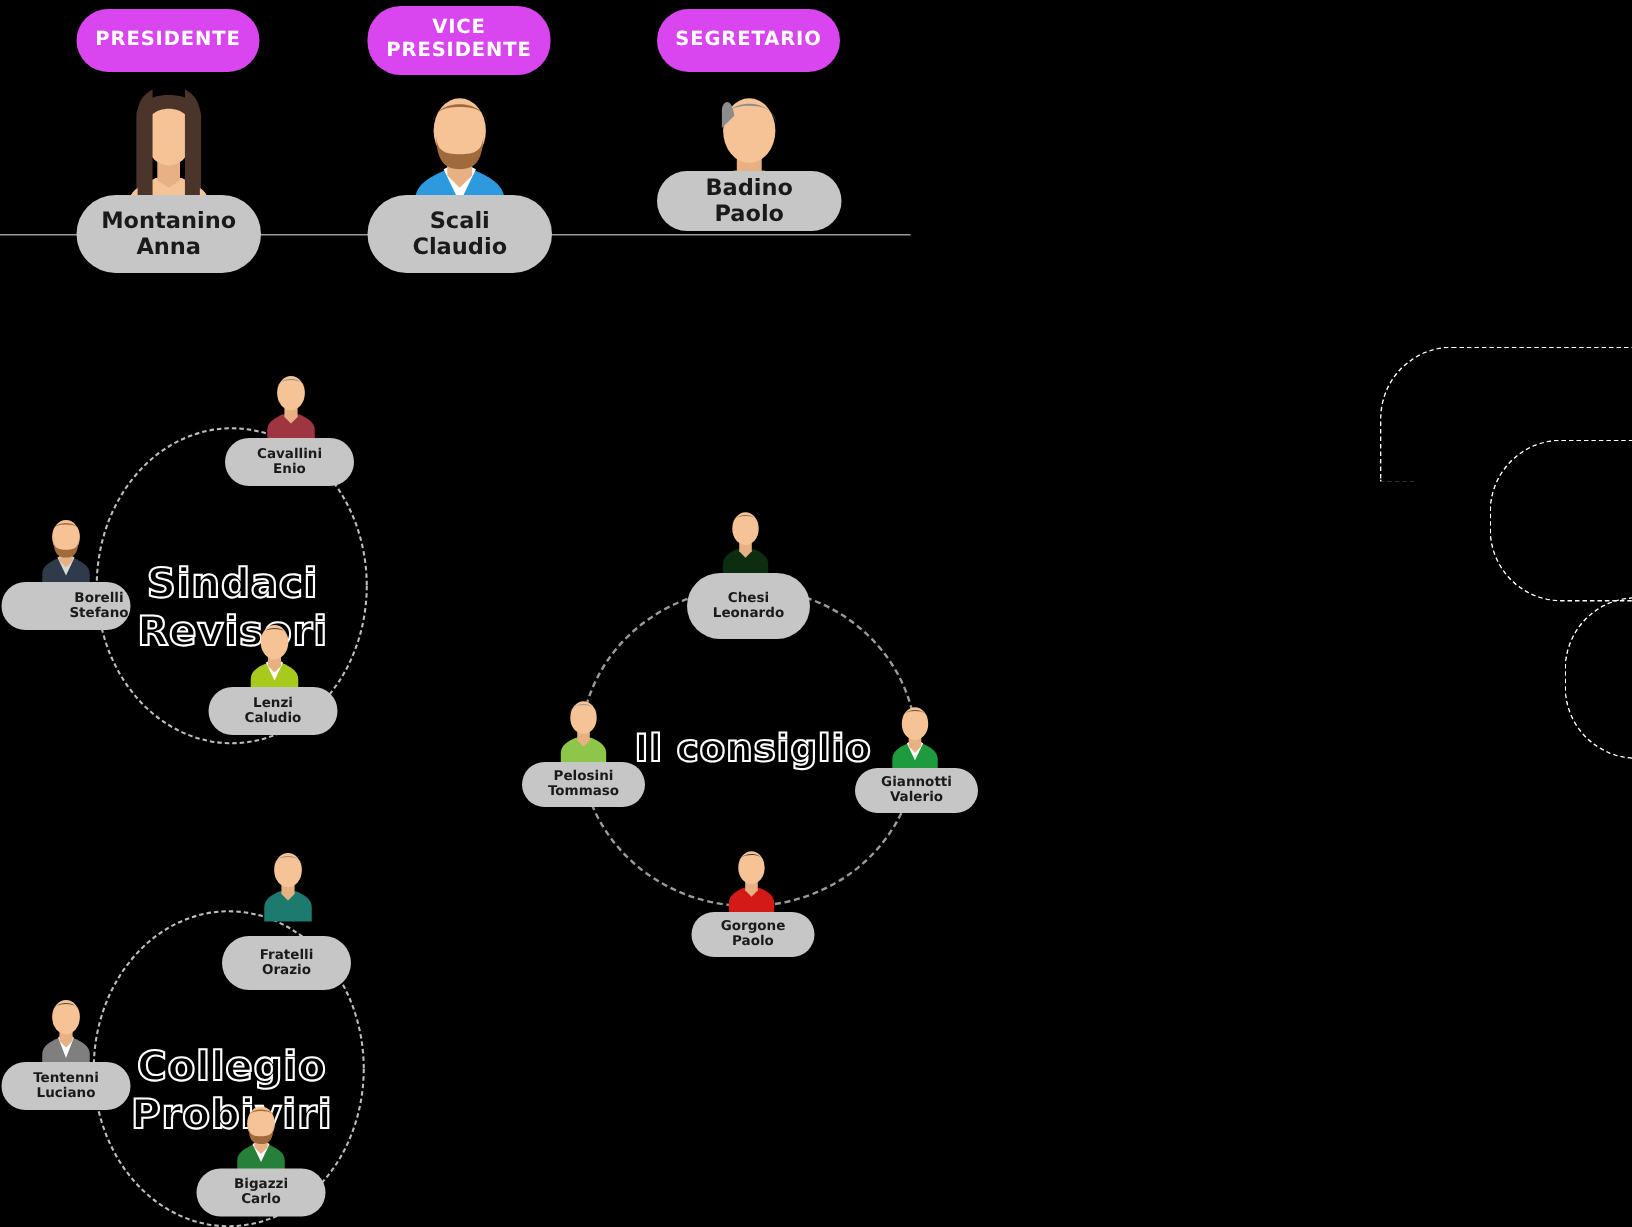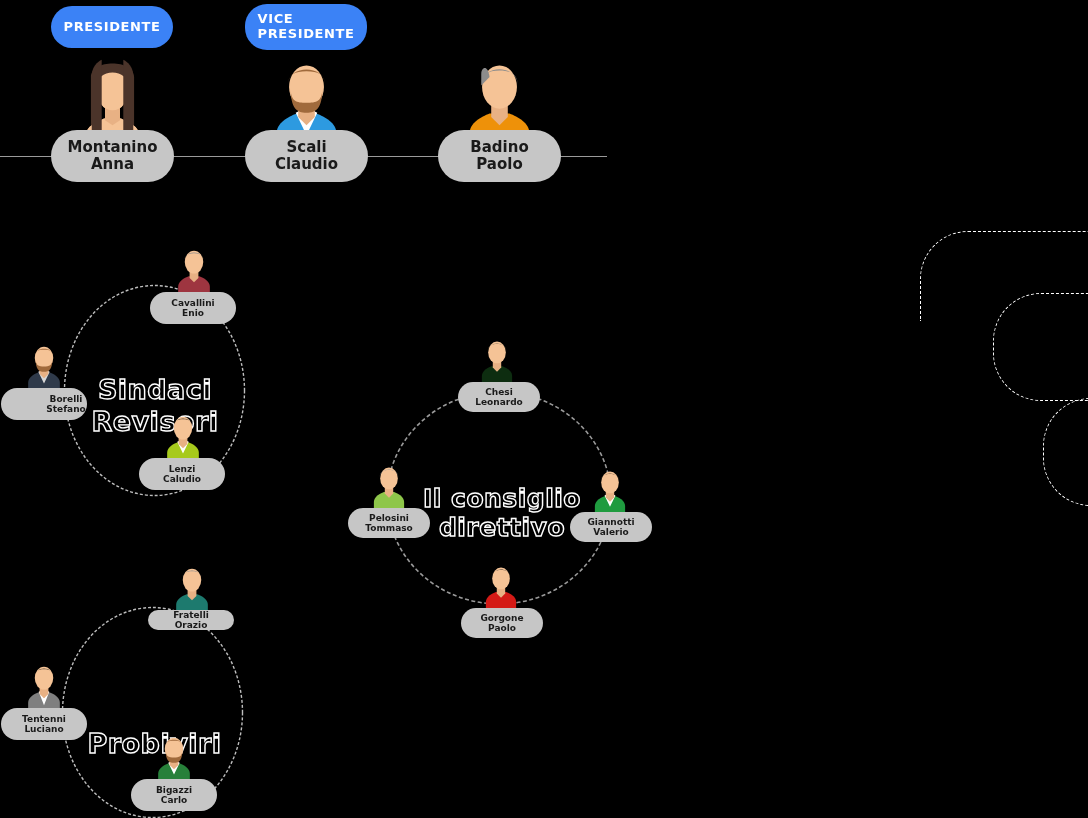--- a/index.html
+++ b/index.html
@@ -20,26 +20,27 @@
   #canvas {
     position: absolute;
     left: 0; top: 0;
     width: 1088px;
     height: 818px;
   }
 
   
   .role-pill {
     position: absolute;
-    background: #3b82f6;
+    background: #d946ef;
     border-radius: 22px;
     color: #ffffff;
     font-weight: bold;
     font-size: 13px;
     letter-spacing: 0.6px;
+    text-align: center;
     display: flex;
     align-items: center;
     justify-content: center;
     line-height: 1.15;
     padding: 4px 14px;
     white-space: pre-line;
   }
 
   
   .plate {
@@ -180,32 +181,33 @@
       <ellipse cx="50" cy="42" rx="21" ry="26" fill="#f5c396"></ellipse>
       <path d="M31 44 C31 67 38 73 50 73 C62 73 69 67 69 44 C69 59 62 61 50 61 C38 61 31 59 31 44 Z" fill="#a06a3c"></path>
       <path d="M28 38 C28 15 72 15 72 38 C72 27 64 23 50 23 C36 23 28 27 28 38 Z" fill="#a06a3c"></path>
     </svg>
   </div>
 
   <div class="plate big" style="left:245px; top:130px; width:123px; height:52px;">
     <span><span>Scali</span><br><span>Claudio</span></span>
   </div>
 
+  <div class="role-pill" style="left:438px; top:6px; width:122px; height:42px;">SEGRETARIO</div>
 
   <div class="avatar" style="left:458px; top:52px; width:83px; height:100px;">
     <svg width="83" height="100" viewBox="0 0 100 120">
       <path d="M14 120 L14 98 C14 85 28 78 38 74 L62 74 C72 78 86 85 86 98 L86 120 Z" fill="#ee9109"></path>
       <path d="M40 60 L60 60 L60 78 L50 88 L40 78 Z" fill="#e8b184"></path>
       <ellipse cx="50" cy="42" rx="21" ry="26" fill="#f5c396"></ellipse>
       <path d="M28 40 C28 14 72 14 72 40 C72 27 64 22 50 22 C36 22 28 27 28 40 Z" fill="#8c8c8c"></path>
       <path d="M28 40 L28 26 C28 18 36 14 38 30 Z" fill="#8c8c8c"></path>
     </svg>
   </div>
 
-  <div class="plate big" style="left:438px; top:130px; width:123px; height:52px;">
+  <div class="plate big" style="left:438px; top:114px; width:123px; height:40px;">
     <span><span>Badino</span><br><span>Paolo</span></span>
   </div>
 
   <svg class="ring" style="left:62px; top:283px; width:185px; height:215px;" viewBox="0 0 185 215">
     <ellipse cx="92.5" cy="107.5" rx="90" ry="105" fill="none" stroke="#bdbdbd" stroke-width="1.4" stroke-dasharray="3 2"></ellipse>
   </svg>
 
   <div class="group-title t-lg" style="left:75px; top:342px; width:160px;">
     <span>Sindaci</span><br><span>Revisori</span>
   </div>
@@ -247,32 +249,32 @@
   </div>
   <div class="plate small" style="left:139px; top:458px; width:86px; height:32px;">
     <span><span>Lenzi</span><br><span>Caludio</span></span>
   </div>
 
   <svg class="ring" style="left:384px; top:389px; width:230px; height:218px;" viewBox="0 0 230 218">
     <ellipse cx="115" cy="109" rx="112" ry="106" fill="none" stroke="#9a9a9a" stroke-width="1.6" stroke-dasharray="4 2.5"></ellipse>
   </svg>
 
   <div class="group-title t-md" style="left:407px; top:454px; width:190px;">
-    <span>Il consiglio</span><br><span>direttivo</span>
+    <span>Il consiglio</span><br>
   </div>
 
   <div class="avatar" style="left:476px; top:333px; width:42px; height:54px;">
     <svg width="42" height="54" viewBox="0 0 100 120">
       <path d="M14 120 L14 98 C14 85 28 78 38 74 L62 74 C72 78 86 85 86 98 L86 120 Z" fill="#0d2d10"></path>
       <path d="M40 60 L60 60 L60 78 L50 88 L40 78 Z" fill="#e8b184"></path>
       <ellipse cx="50" cy="42" rx="21" ry="26" fill="#f5c396"></ellipse>
       <path d="M28 40 C28 14 72 14 72 40 C72 27 64 22 50 22 C36 22 28 27 28 40 Z" fill="#7a6a55"></path>
     </svg>
   </div>
-  <div class="plate small" style="left:458px; top:382px; width:82px; height:30px;">
+  <div class="plate small" style="left:458px; top:382px; width:82px; height:44px;">
     <span><span>Chesi</span><br><span>Leonardo</span></span>
   </div>
 
   <div class="avatar" style="left:368px; top:459px; width:42px; height:54px;">
     <svg width="42" height="54" viewBox="0 0 100 120">
       <path d="M14 120 L14 98 C14 85 28 78 38 74 L62 74 C72 78 86 85 86 98 L86 120 Z" fill="#8ec64a"></path>
       <path d="M40 60 L60 60 L60 78 L50 88 L40 78 Z" fill="#e8b184"></path>
       <ellipse cx="50" cy="42" rx="21" ry="26" fill="#f5c396"></ellipse>
       <path d="M28 40 C28 14 72 14 72 40 C72 27 64 22 50 22 C36 22 28 27 28 40 Z" fill="#9a9a9a"></path>
     </svg>
@@ -304,32 +306,32 @@
   </div>
   <div class="plate small" style="left:461px; top:608px; width:82px; height:30px;">
     <span><span>Gorgone</span><br><span>Paolo</span></span>
   </div>
 
   <svg class="ring" style="left:60px; top:605px; width:185px; height:215px;" viewBox="0 0 185 215">
     <ellipse cx="92.5" cy="107.5" rx="90" ry="105" fill="none" stroke="#bdbdbd" stroke-width="1.4" stroke-dasharray="3 2"></ellipse>
   </svg>
 
   <div class="group-title t-lg" style="left:72px; top:664px; width:165px;">
-    <br><span>Probiviri</span>
+    <span>Collegio</span><br><span>Probiviri</span>
   </div>
 
   <div class="avatar" style="left:170px; top:560px; width:44px; height:56px;">
     <svg width="44" height="56" viewBox="0 0 100 120">
       <path d="M14 120 L14 98 C14 85 28 78 38 74 L62 74 C72 78 86 85 86 98 L86 120 Z" fill="#1d7a6e"></path>
       <path d="M40 60 L60 60 L60 78 L50 88 L40 78 Z" fill="#e8b184"></path>
       <ellipse cx="50" cy="42" rx="21" ry="26" fill="#f5c396"></ellipse>
       <path d="M28 40 C28 14 72 14 72 40 C72 27 64 22 50 22 C36 22 28 27 28 40 Z" fill="#8c8c8c"></path>
     </svg>
   </div>
-  <div class="plate small" style="left:148px; top:610px; width:86px; height:20px;">
+  <div class="plate small" style="left:148px; top:624px; width:86px; height:36px;">
     <span><span>Fratelli</span><br><span>Orazio</span></span>
   </div>
 
   <div class="avatar" style="left:22px; top:658px; width:44px; height:56px;">
     <svg width="44" height="56" viewBox="0 0 100 120">
       <path d="M14 120 L14 98 C14 85 28 78 38 74 L62 74 C72 78 86 85 86 98 L86 120 Z" fill="#7f7f7f"></path>
       <path d="M38 73 L50 104 L62 73 L56 70 L50 88 L44 70 Z" fill="#ffffff"></path>
       <path d="M40 60 L60 60 L60 78 L50 88 L40 78 Z" fill="#e8b184"></path>
       <ellipse cx="50" cy="42" rx="21" ry="26" fill="#f5c396"></ellipse>
       <path d="M28 40 C28 14 72 14 72 40 C72 27 64 22 50 22 C36 22 28 27 28 40 Z" fill="#554738"></path>

